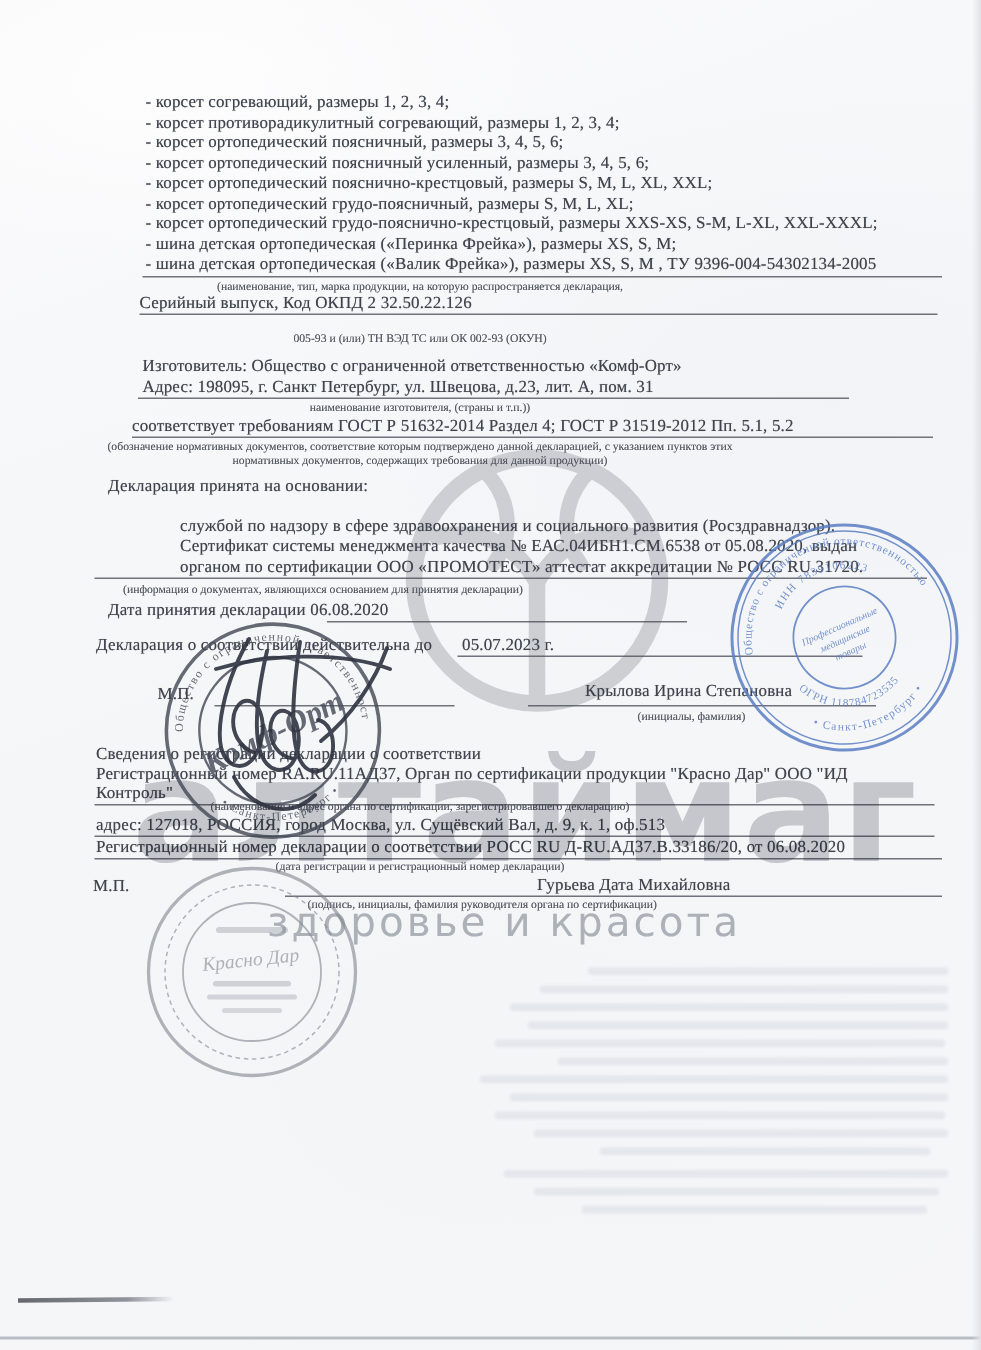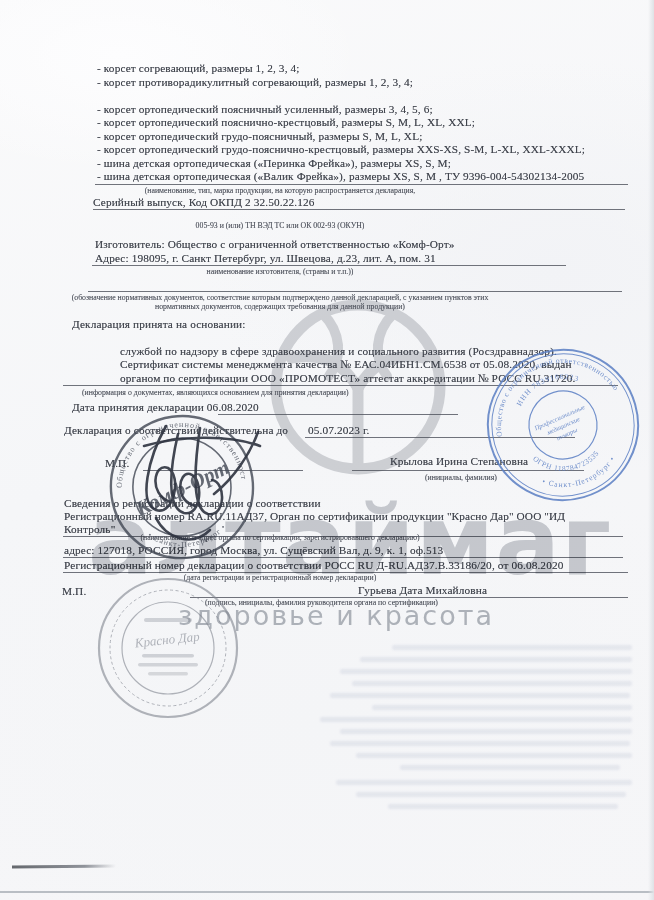--- a/index.html
+++ b/index.html
@@ -42,36 +42,38 @@
       <path d="M95,171 L95,96" stroke-width="11"></path>
       <path d="M95,96 C80,70 58,60 28,66" stroke-width="11"></path>
       <path d="M95,96 C110,70 132,60 162,66" stroke-width="11"></path>
       <path d="M60,22 C78,40 80,66 66,84" stroke-width="10"></path>
       <path d="M130,22 C112,40 110,66 124,84" stroke-width="10"></path>
     </g>
   </svg>
 
   <span class="t" style="left:97px;top:62px">- корсет согревающий, размеры 1, 2, 3, 4;</span>
   <span class="t" style="left:97px;top:76px">- корсет противорадикулитный согревающий, размеры 1, 2, 3, 4;</span>
+  <span class="t" style="left:97px;top:89px">- корсет ортопедический поясничный, размеры 3, 4, 5, 6;</span>
   <span class="t" style="left:97px;top:103px">- корсет ортопедический поясничный усиленный, размеры 3, 4, 5, 6;</span>
   <span class="t" style="left:97px;top:116px">- корсет ортопедический пояснично-крестцовый, размеры S, M, L, XL, XXL;</span>
   <span class="t" style="left:97px;top:130px">- корсет ортопедический грудо-поясничный, размеры S, M, L, XL;</span>
   <span class="t" style="left:97px;top:143px">- корсет ортопедический грудо-пояснично-крестцовый, размеры XXS-XS, S-M, L-XL, XXL-XXXL;</span>
   <span class="t" style="left:97px;top:157px">- шина детская ортопедическая («Перинка Фрейка»), размеры XS, S, M;</span>
   <span class="t" style="left:97px;top:170px">- шина детская ортопедическая («Валик Фрейка»), размеры XS, S, M , ТУ 9396-004-54302134-2005</span>
   <div class="rule" style="left:95px;top:184px;width:533px"></div>
   <span class="c cc" style="top:187px">(наименование, тип, марка продукции, на которую распространяется декларация,</span>
   <span class="t" style="left:93px;top:196px">Серийный выпуск, Код ОКПД 2 32.50.22.126</span>
   <div class="rule" style="left:93px;top:209px;width:532px"></div>
   <span class="c cc" style="top:222px">005-93 и (или) ТН ВЭД ТС или ОК 002-93 (ОКУН)</span>
 
   <span class="t" style="left:95px;top:238px">Изготовитель: Общество с ограниченной ответственностью «Комф-Орт»</span>
   <span class="t" style="left:95px;top:252px">Адрес: 198095,  г. Санкт Петербург, ул. Швецова, д.23, лит. А,  пом. 31</span>
   <div class="rule" style="left:92px;top:265px;width:474px"></div>
   <span class="c cc" style="top:268px">наименование изготовителя, (страны и т.п.))</span>
+  <span class="t" style="left:88px;top:278px">соответствует требованиям ГОСТ Р 51632-2014 Раздел 4; ГОСТ Р 31519-2012 Пп. 5.1, 5.2</span>
   <div class="rule" style="left:88px;top:291px;width:534px"></div>
   <span class="c cc" style="top:294px">(обозначение нормативных документов, соответствие которым подтверждено данной декларацией, с указанием пунктов этих</span>
   <span class="c cc" style="top:303px">нормативных документов, содержащих требования для данной продукции)</span>
 
   <span class="t" style="left:72px;top:318px">Декларация принята на основании:</span>
   <span class="t" style="left:120px;top:345px">службой по надзору в сфере здравоохранения и социального развития (Росздравнадзор).</span>
   <span class="t" style="left:120px;top:358px">Сертификат системы менеджмента качества № ЕАС.04ИБН1.СМ.6538 от 05.08.2020, выдан</span>
   <span class="t" style="left:120px;top:372px">органом по сертификации ООО «ПРОМОТЕСТ» аттестат аккредитации № РОСС RU.31720.</span>
   <div class="rule" style="left:63px;top:385px;width:555px"></div>
   <span class="c" style="left:82px;top:389px">(информация о документах, являющихся основанием для принятия декларации)</span>

